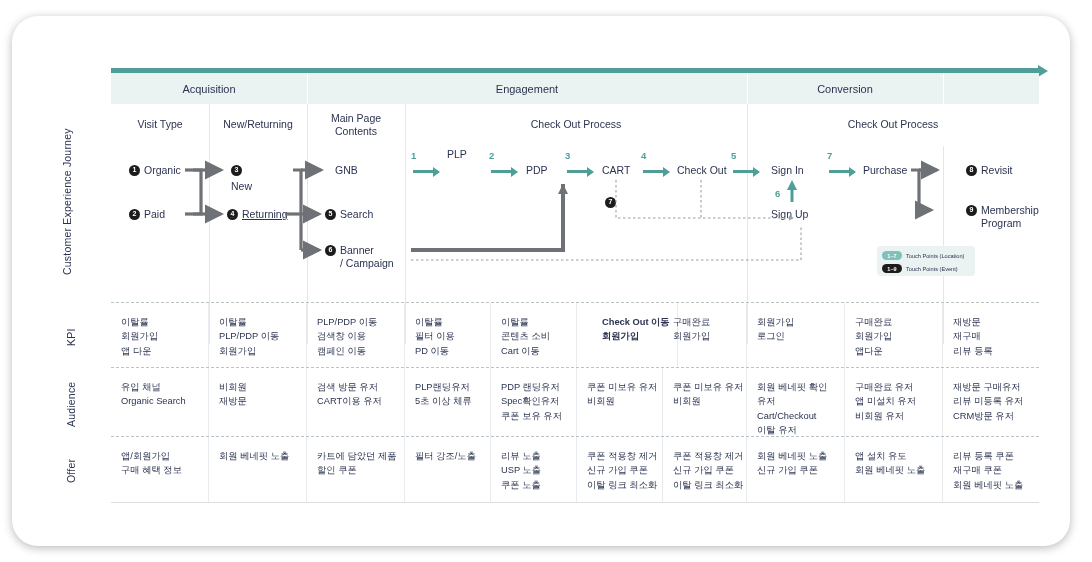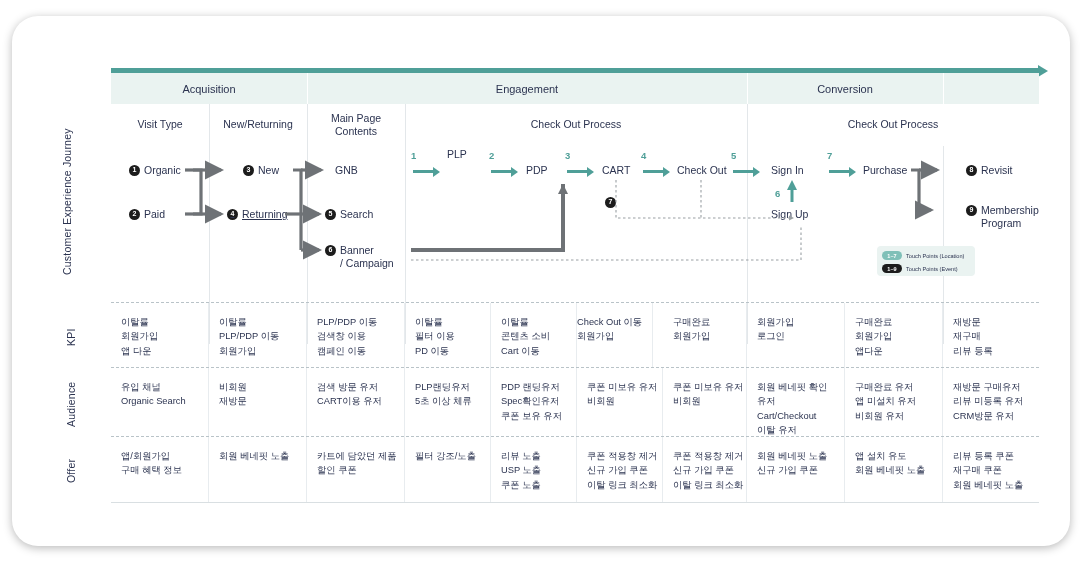--- a/index.html
+++ b/index.html
@@ -118,21 +118,21 @@
 
         <div class="node" style="left:18px;top:96px;">
           <span class="bul">1</span>
           <span>Organic</span>
         </div>
         <div class="node" style="left:18px;top:140px;">
           <span class="bul">2</span>
           <span>Paid</span>
         </div>
 
-        <div class="node" style="left:132px;top:96px;">
+        <div class="node" style="left:120px;top:96px;flex-direction:column;">
           <span class="bul">3</span>
           <span>New</span>
         </div>
         <div class="node" style="left:116px;top:140px;text-decoration:underline;">
           <span class="bul">4</span>
           <span>Returning</span>
         </div>
 
         <div class="plain" style="left:224px;top:96px;">GNB</div>
         <div class="node" style="left:214px;top:140px;">
@@ -271,21 +271,21 @@
             <div class="cell" style="left: 294px; width: 86px;">
               <div>이탈률</div>
               <div>필터 이용</div>
               <div>PD 이동</div>
             </div>
             <div class="cell" style="left: 380px; width: 86px;">
               <div>이탈률</div>
               <div>콘텐츠 소비</div>
               <div>Cart 이동</div>
             </div>
-            <div class="cell" style="left: 456px; width: 86px;">
+            <div class="cell" style="left: 481px; width: 86px; font-weight: bold;">
               <div>Check Out 이동</div>
               <div>회원가입</div>
             </div>
             <div class="cell" style="left: 552px; width: 84px;">
               <div>구매완료</div>
               <div>회원가입</div>
             </div>
             <div class="cell" style="left: 636px; width: 98px;">
               <div>회원가입</div>
               <div>로그인</div>

